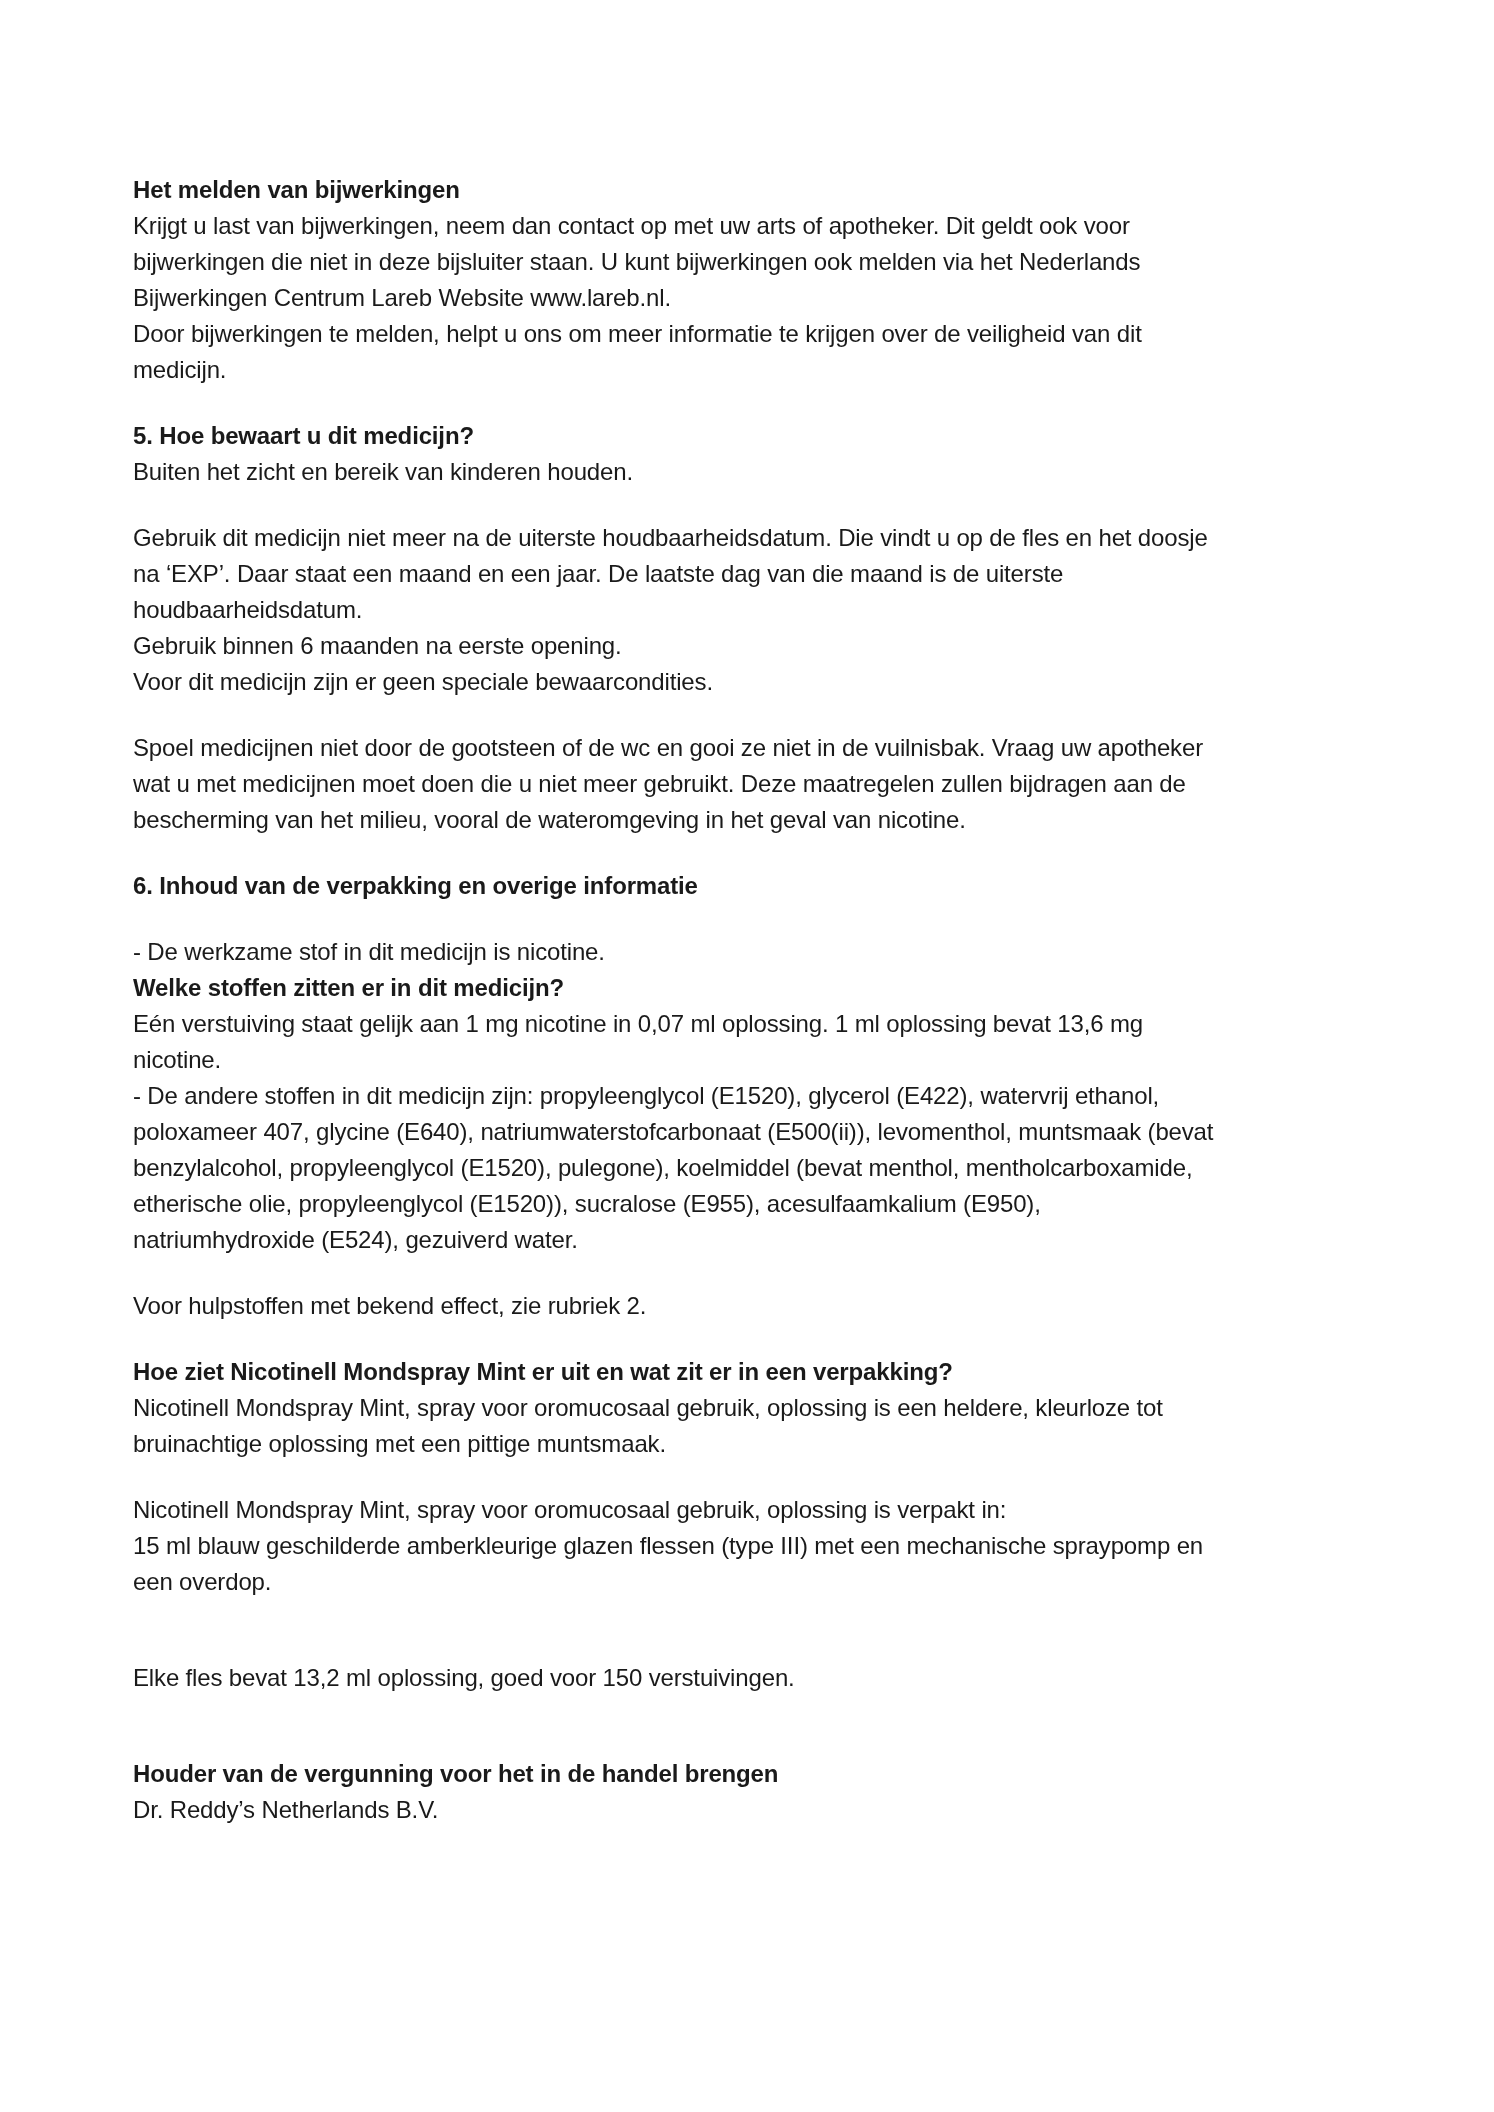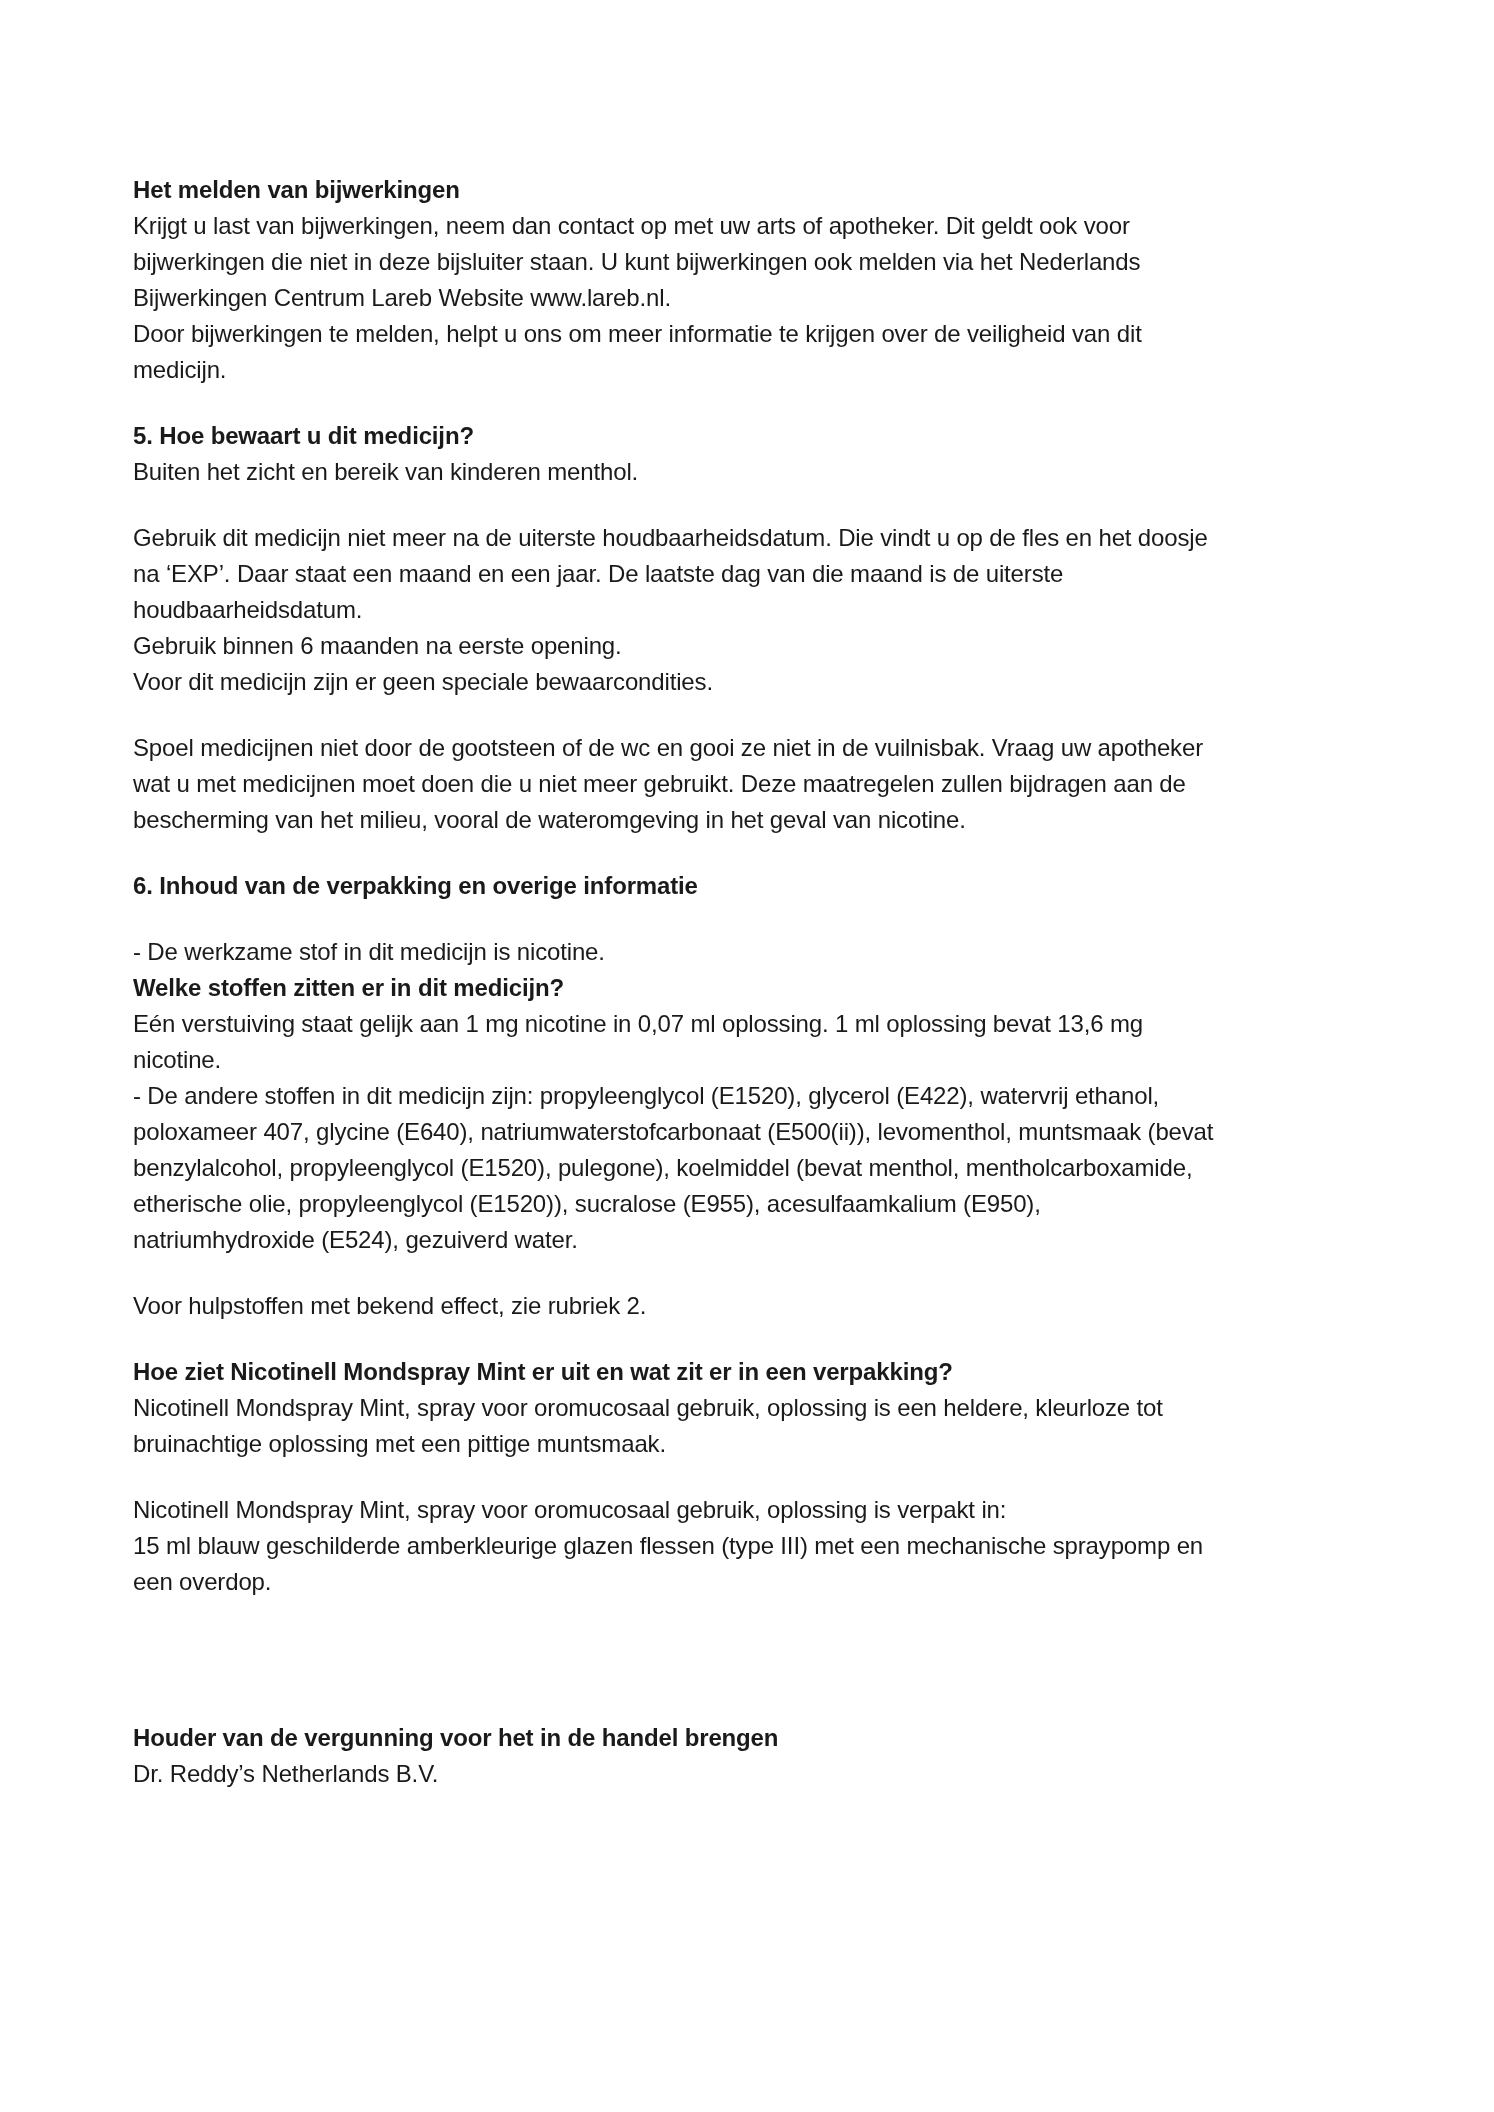--- a/index.html
+++ b/index.html
@@ -31,21 +31,21 @@
 </head>
 <body>
 
 <div class="page">
   <div class="content">
       <div class="block heading">Het melden van bijwerkingen</div>
       <div class="block paragraph">Krijgt u last van bijwerkingen, neem dan contact op met uw arts of apotheker. Dit geldt ook voor bijwerkingen die niet in deze bijsluiter staan. U kunt bijwerkingen ook melden via het Nederlands Bijwerkingen Centrum Lareb Website www.lareb.nl.</div>
       <div class="block paragraph">Door bijwerkingen te melden, helpt u ons om meer informatie te krijgen over de veiligheid van dit medicijn.</div>
       <div class="block spacer"></div>
       <div class="block heading">5. Hoe bewaart u dit medicijn?</div>
-      <div class="block paragraph">Buiten het zicht en bereik van kinderen menthol.</div>
+      <div class="block paragraph">Buiten het zicht en bereik van kinderen houden.</div>
       <div class="block spacer"></div>
       <div class="block paragraph">Gebruik dit medicijn niet meer na de uiterste houdbaarheidsdatum. Die vindt u op de fles en het doosje na ‘EXP’. Daar staat een maand en een jaar. De laatste dag van die maand is de uiterste houdbaarheidsdatum.</div>
       <div class="block paragraph">Gebruik binnen 6 maanden na eerste opening.</div>
       <div class="block paragraph">Voor dit medicijn zijn er geen speciale bewaarcondities.</div>
       <div class="block spacer"></div>
       <div class="block paragraph">Spoel medicijnen niet door de gootsteen of de wc en gooi ze niet in de vuilnisbak. Vraag uw apotheker wat u met medicijnen moet doen die u niet meer gebruikt. Deze maatregelen zullen bijdragen aan de bescherming van het milieu, vooral de wateromgeving in het geval van nicotine.</div>
       <div class="block spacer"></div>
       <div class="block heading">6. Inhoud van de verpakking en overige informatie</div>
       <div class="block spacer"></div>
       <div class="block paragraph">- De werkzame stof in dit medicijn is nicotine.</div>
@@ -55,18 +55,19 @@
       <div class="block spacer"></div>
       <div class="block paragraph">Voor hulpstoffen met bekend effect, zie rubriek 2.</div>
       <div class="block spacer"></div>
       <div class="block heading">Hoe ziet Nicotinell Mondspray Mint er uit en wat zit er in een verpakking?</div>
       <div class="block paragraph">Nicotinell Mondspray Mint, spray voor oromucosaal gebruik, oplossing is een heldere, kleurloze tot bruinachtige oplossing met een pittige muntsmaak.</div>
       <div class="block spacer"></div>
       <div class="block paragraph">Nicotinell Mondspray Mint, spray voor oromucosaal gebruik, oplossing is verpakt in:</div>
       <div class="block paragraph">15 ml blauw geschilderde amberkleurige glazen flessen (type III) met een mechanische spraypomp en een overdop.</div>
       <div class="block spacer"></div>
       <div class="block spacer"></div>
+      <div class="block paragraph">Elke fles bevat 13,2 ml oplossing, goed voor 150 verstuivingen.</div>
       <div class="block spacer"></div>
       <div class="block spacer"></div>
       <div class="block heading">Houder van de vergunning voor het in de handel brengen</div>
       <div class="block paragraph">Dr. Reddy’s Netherlands B.V.</div>
     </div>
 </div>
 
 </body></html>

